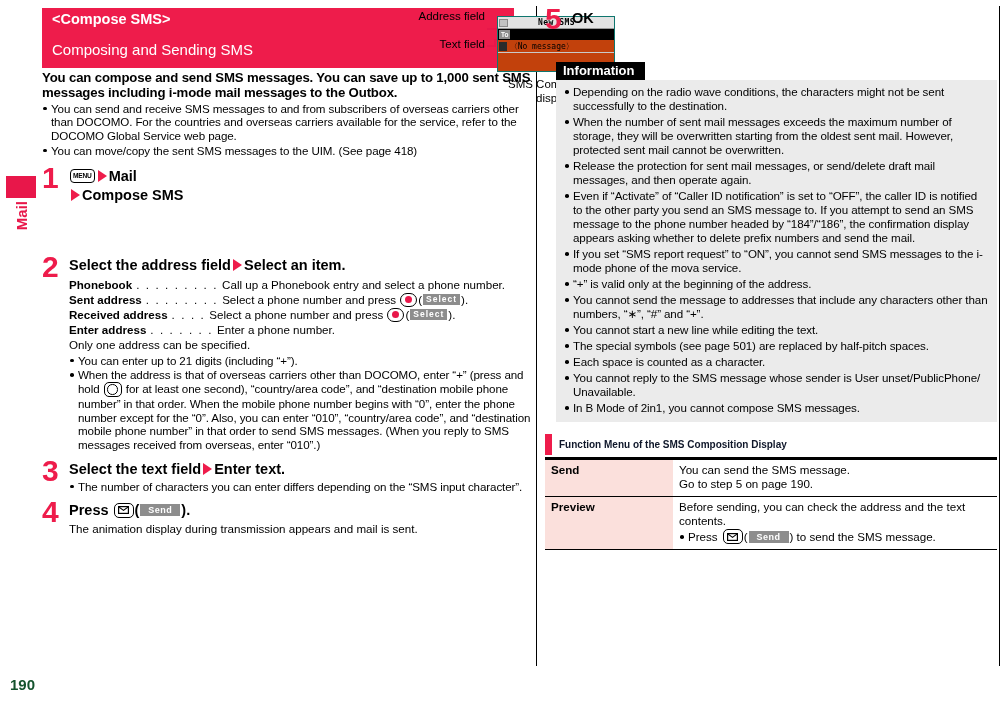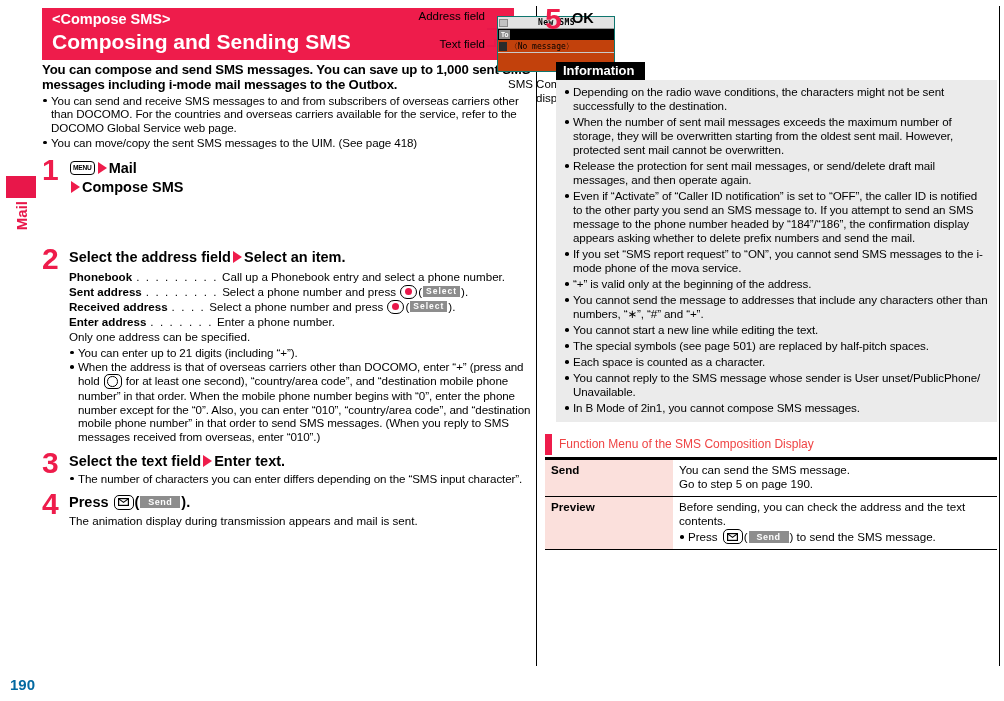--- a/index.html
+++ b/index.html
@@ -26,21 +26,21 @@
     color:#e8174a;
     font-weight:bold;
     font-size:15px;
     letter-spacing:0px;
     margin-top:3px;
   }
 
   
   .page-number{
     position:absolute;left:10px;bottom:8px;
-    font-size:15px;font-weight:bold;color:#0369a1;
+    font-size:15px;font-weight:bold;color:#14532d;
   }
 
   
   .col-left{
     position:absolute;left:42px;top:8px;width:492px;height:660px;
   }
   .col-right{
     position:absolute;left:545px;top:8px;width:452px;height:660px;
   }
   .col-divider{
@@ -49,21 +49,21 @@
   .right-edge{
     position:absolute;left:999px;top:6px;width:1px;height:660px;background:#000;
   }
 
   
   .banner{
     background:#ee1c4b;color:#fff;padding:3px 10px 6px 10px;width:472px;
     box-sizing:border-box;
   }
   .banner-kicker{font-size:14.5px;font-weight:bold;line-height:17px;}
-  .banner-title{font-size:21px;font-weight:bold;line-height:25px;margin-top:1px;}
+  .banner-title{font-size:15px;font-weight:normal;line-height:25px;margin-top:9px;}
 
   
   .lead{
     font-size:13.2px;font-weight:bold;line-height:15.4px;margin-top:2px;
     letter-spacing:-0.15px;
   }
 
   ul.bl{list-style:none;margin:0;padding:0;}
   ul.bl li{
     position:relative;padding-left:9px;font-size:11.6px;line-height:13.6px;
@@ -154,21 +154,21 @@
   }
   .info-box{
     background:#ebebeb;padding:3px 8px 7px 8px;margin-top:0px;
   }
   .info-box ul.bl li{font-size:11.6px;line-height:14px;margin-top:2px;padding-left:9px;}
   .info-box .cont{font-size:11.6px;line-height:14px;padding-left:9px;margin-top:0px;}
   .info-head-wrap{margin-top:27px;padding-left:11px;}
 
   .fm-title-wrap{display:flex;align-items:stretch;margin-top:12px;}
   .fm-bar{width:7px;background:#ee1c4b;margin-right:7px;}
-  .fm-title{color:#ef4444;font-size:12px;font-weight:normal;line-height:21px;}
+  .fm-title{color:#0f172a;font-size:10px;font-weight:bold;line-height:21px;}
   .fm-underline{height:2px;background:#000;margin-top:2px;}
 
   table.fm{border-collapse:collapse;width:100%;font-size:11.6px;}
   table.fm td{vertical-align:top;padding:3px 4px 5px 6px;border-bottom:1px solid #000;}
   table.fm td.name{background:#fbe0dc;font-weight:bold;width:118px;}
   table.fm td.desc{line-height:14px;}
   table.fm tr:first-child td{border-top:1px solid #000;}
   .desc-line{display:block;}
   .desc-bullet{position:relative;padding-left:9px;display:flex;align-items:center;margin-top:1px;}
   .desc-bullet:before{content:"";position:absolute;left:1px;top:6px;width:3.6px;height:3.6px;border-radius:50%;background:#000;}

